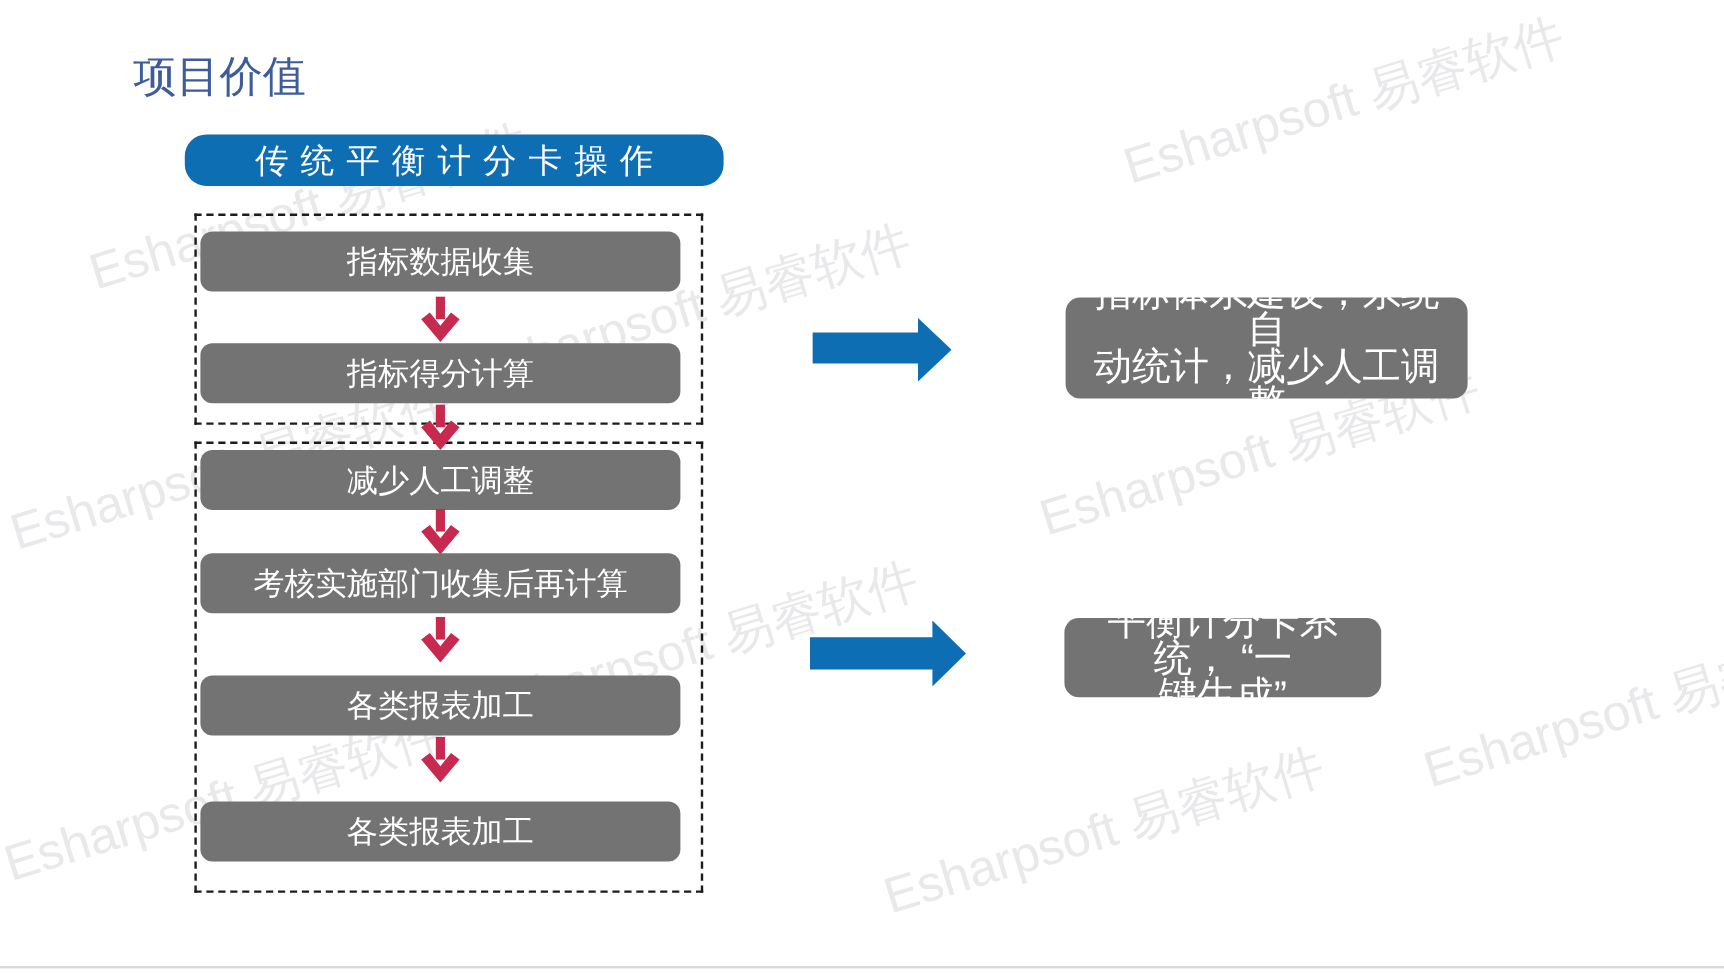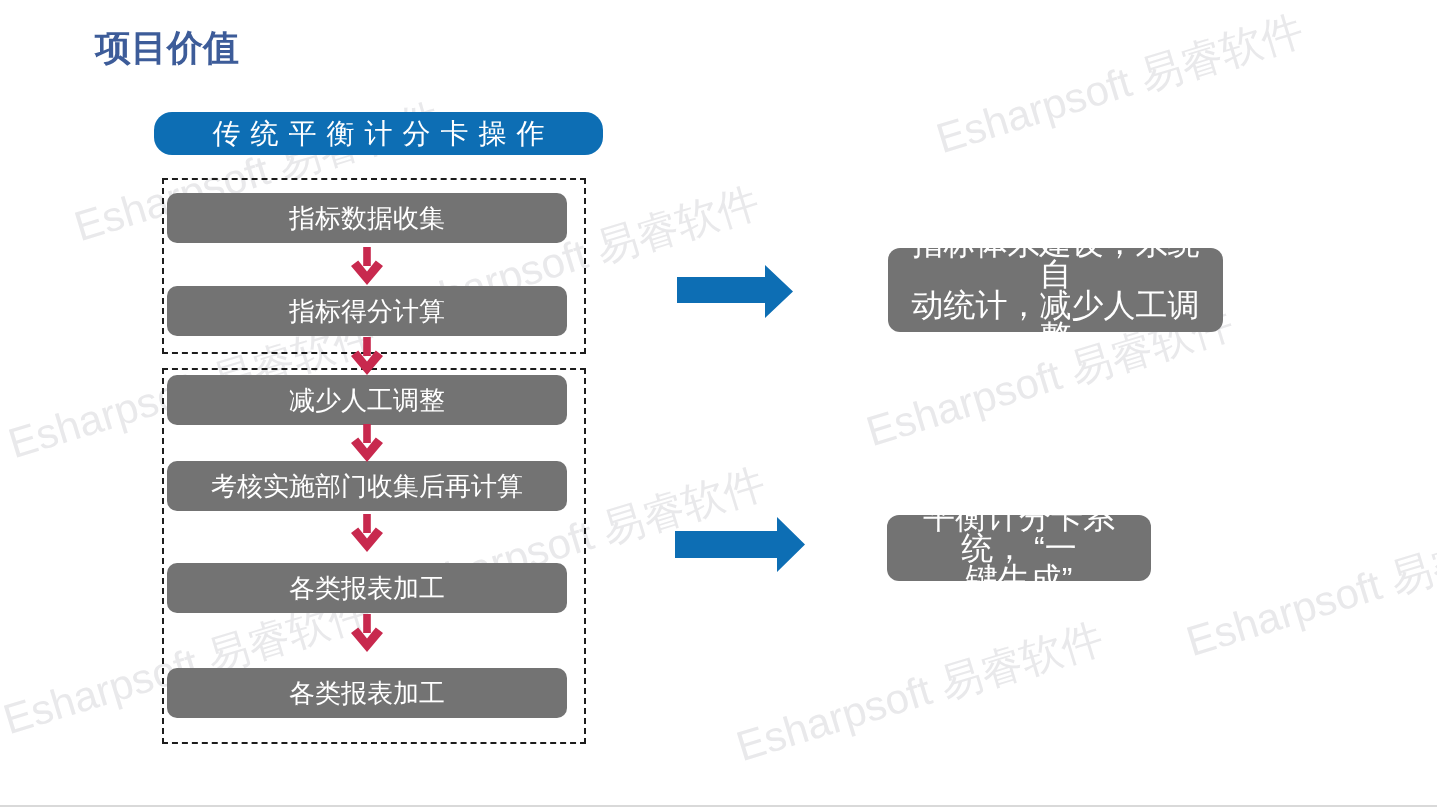--- a/index.html
+++ b/index.html
@@ -18,22 +18,22 @@
     color:#e9e9eb;
     white-space:nowrap;
     transform:rotate(-17deg);
     transform-origin:left center;
     pointer-events:none;
     font-family:"Liberation Sans", sans-serif;
   }
   
   .title{
     position:absolute;left:95px;top:24px;z-index:2;
-    margin:0;
-    font-size:36px;font-weight:700;color:#3d5c99;
+    margin:16px;
+    font-size:36px;font-weight:400;color:#3d5c99;
   }
   
   .hdr{
     position:absolute;z-index:2;
     height:43px;border-radius:18px;
     background:#0d6eb4;
     color:#ffffff;
     font-family:"Liberation Serif", serif;
     font-size:28px;
     display:flex;align-items:center;justify-content:center;

